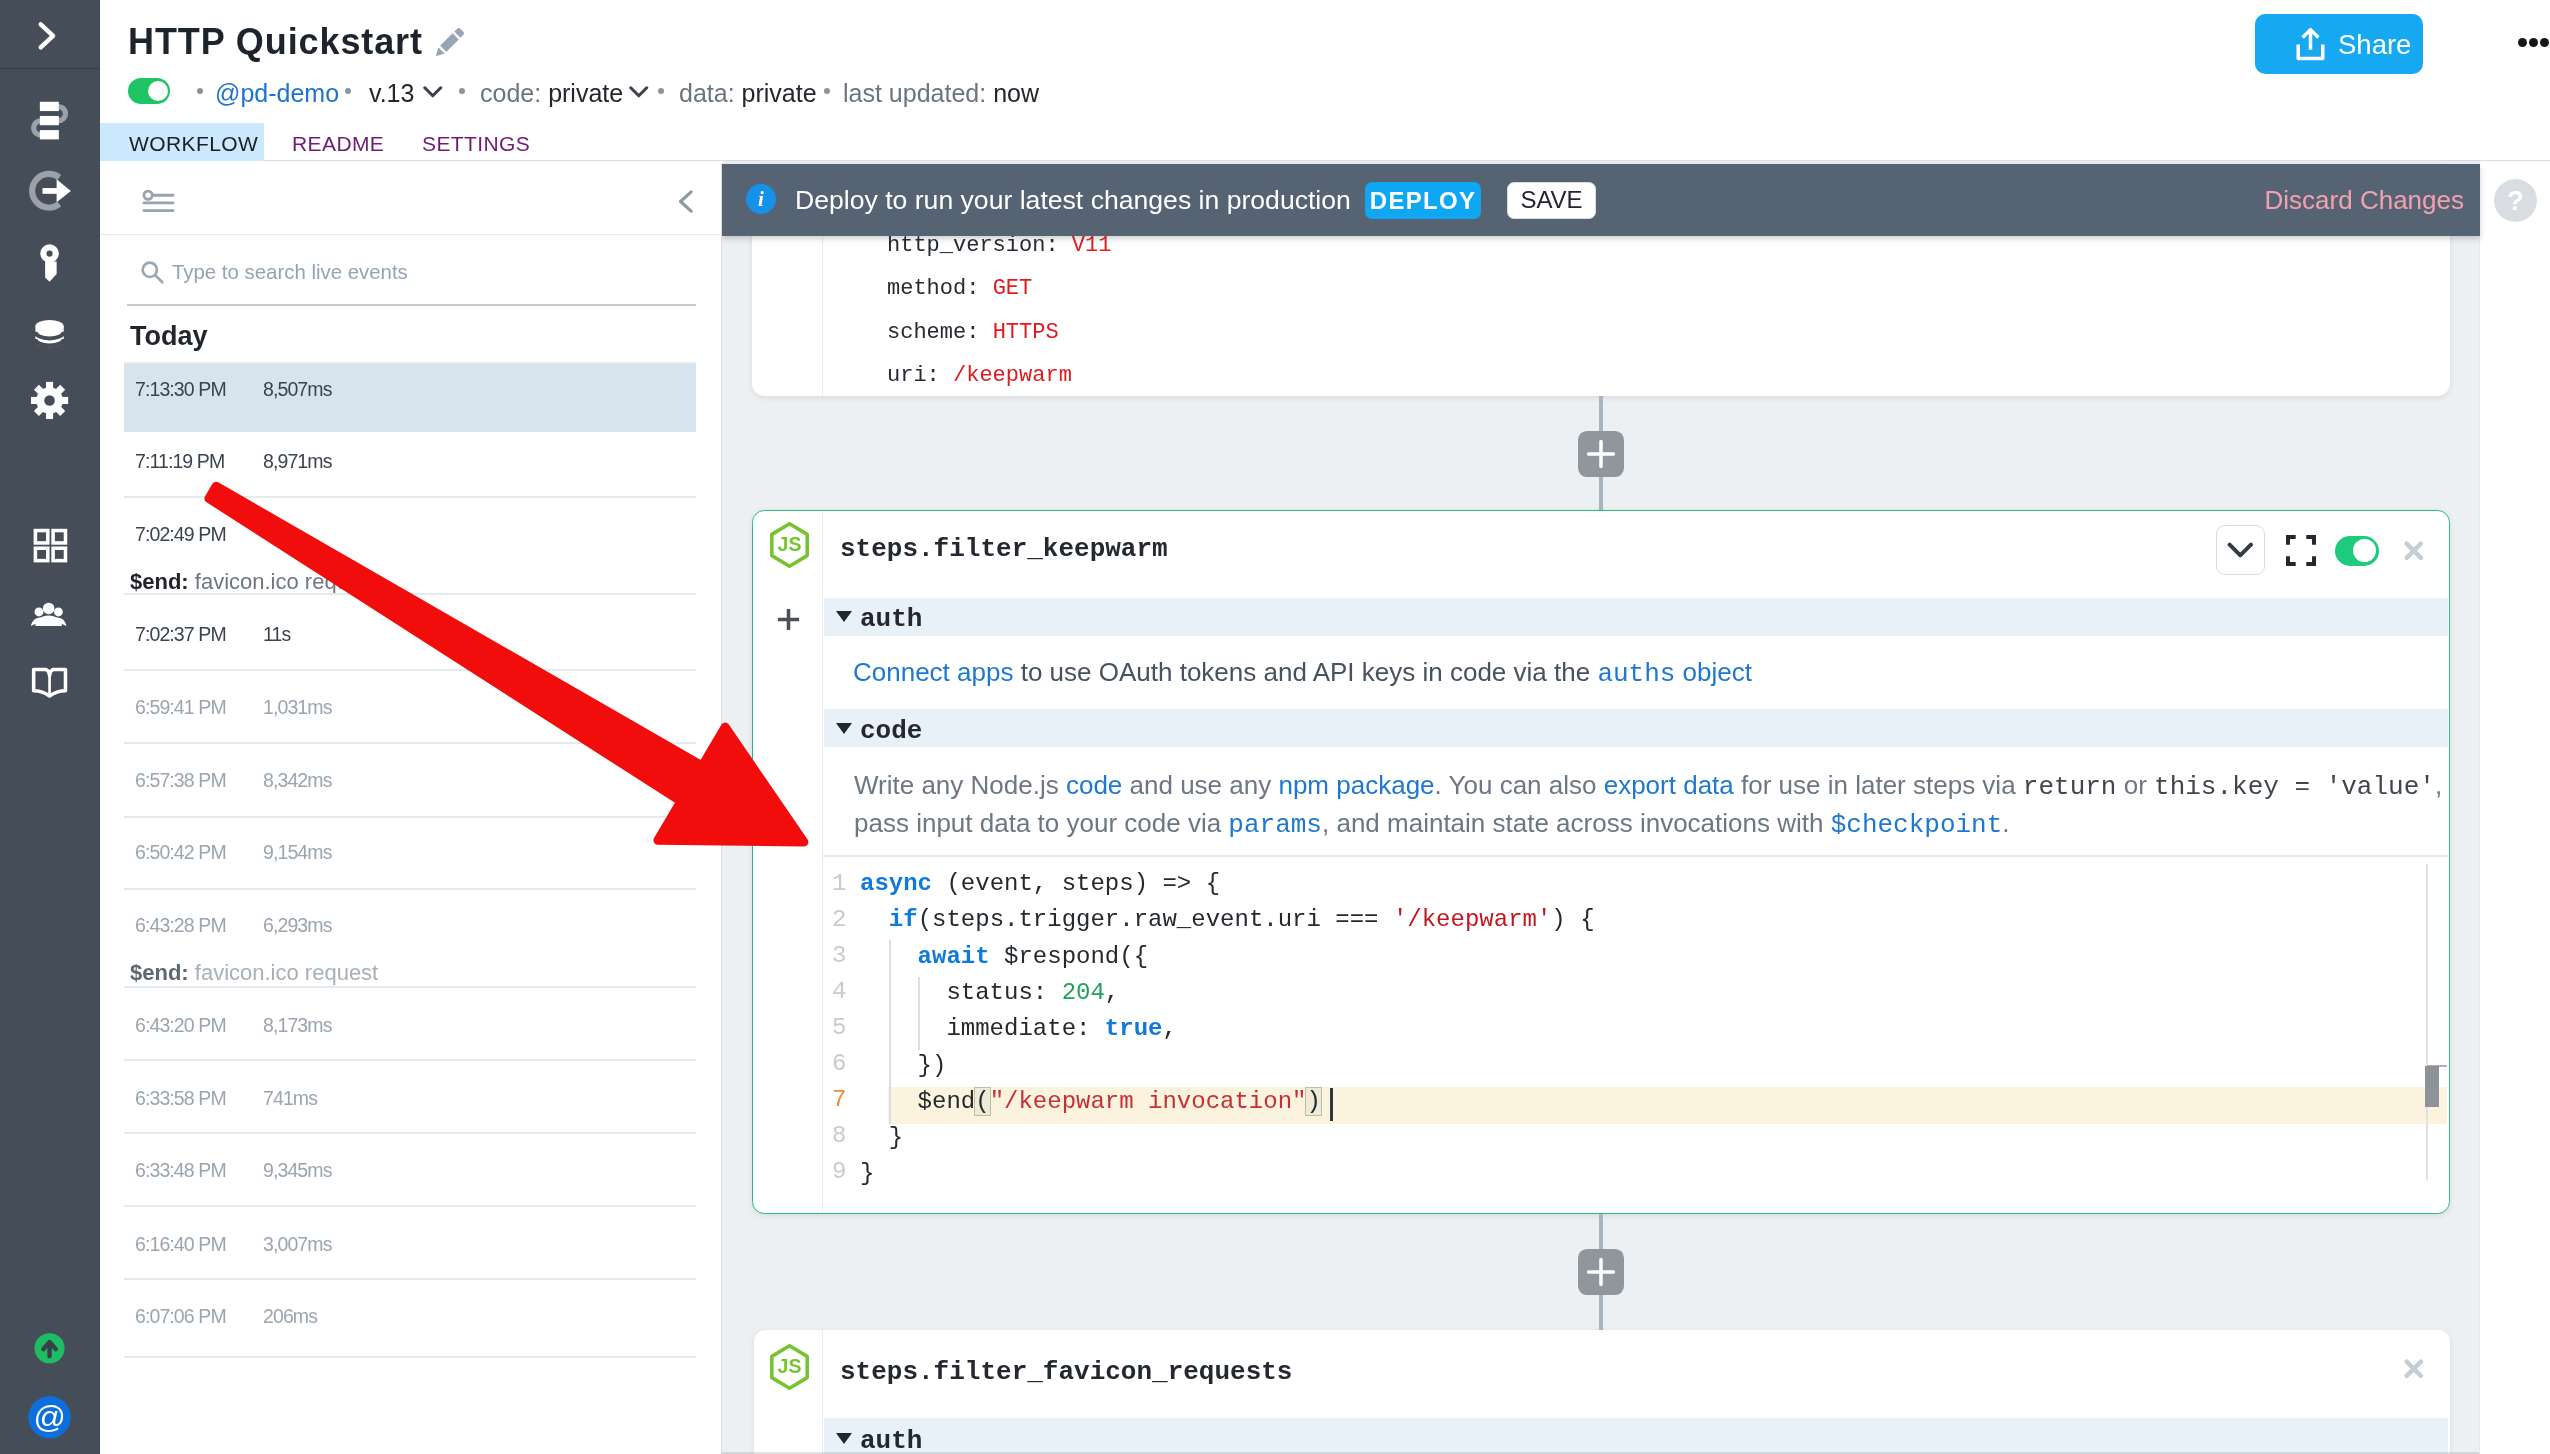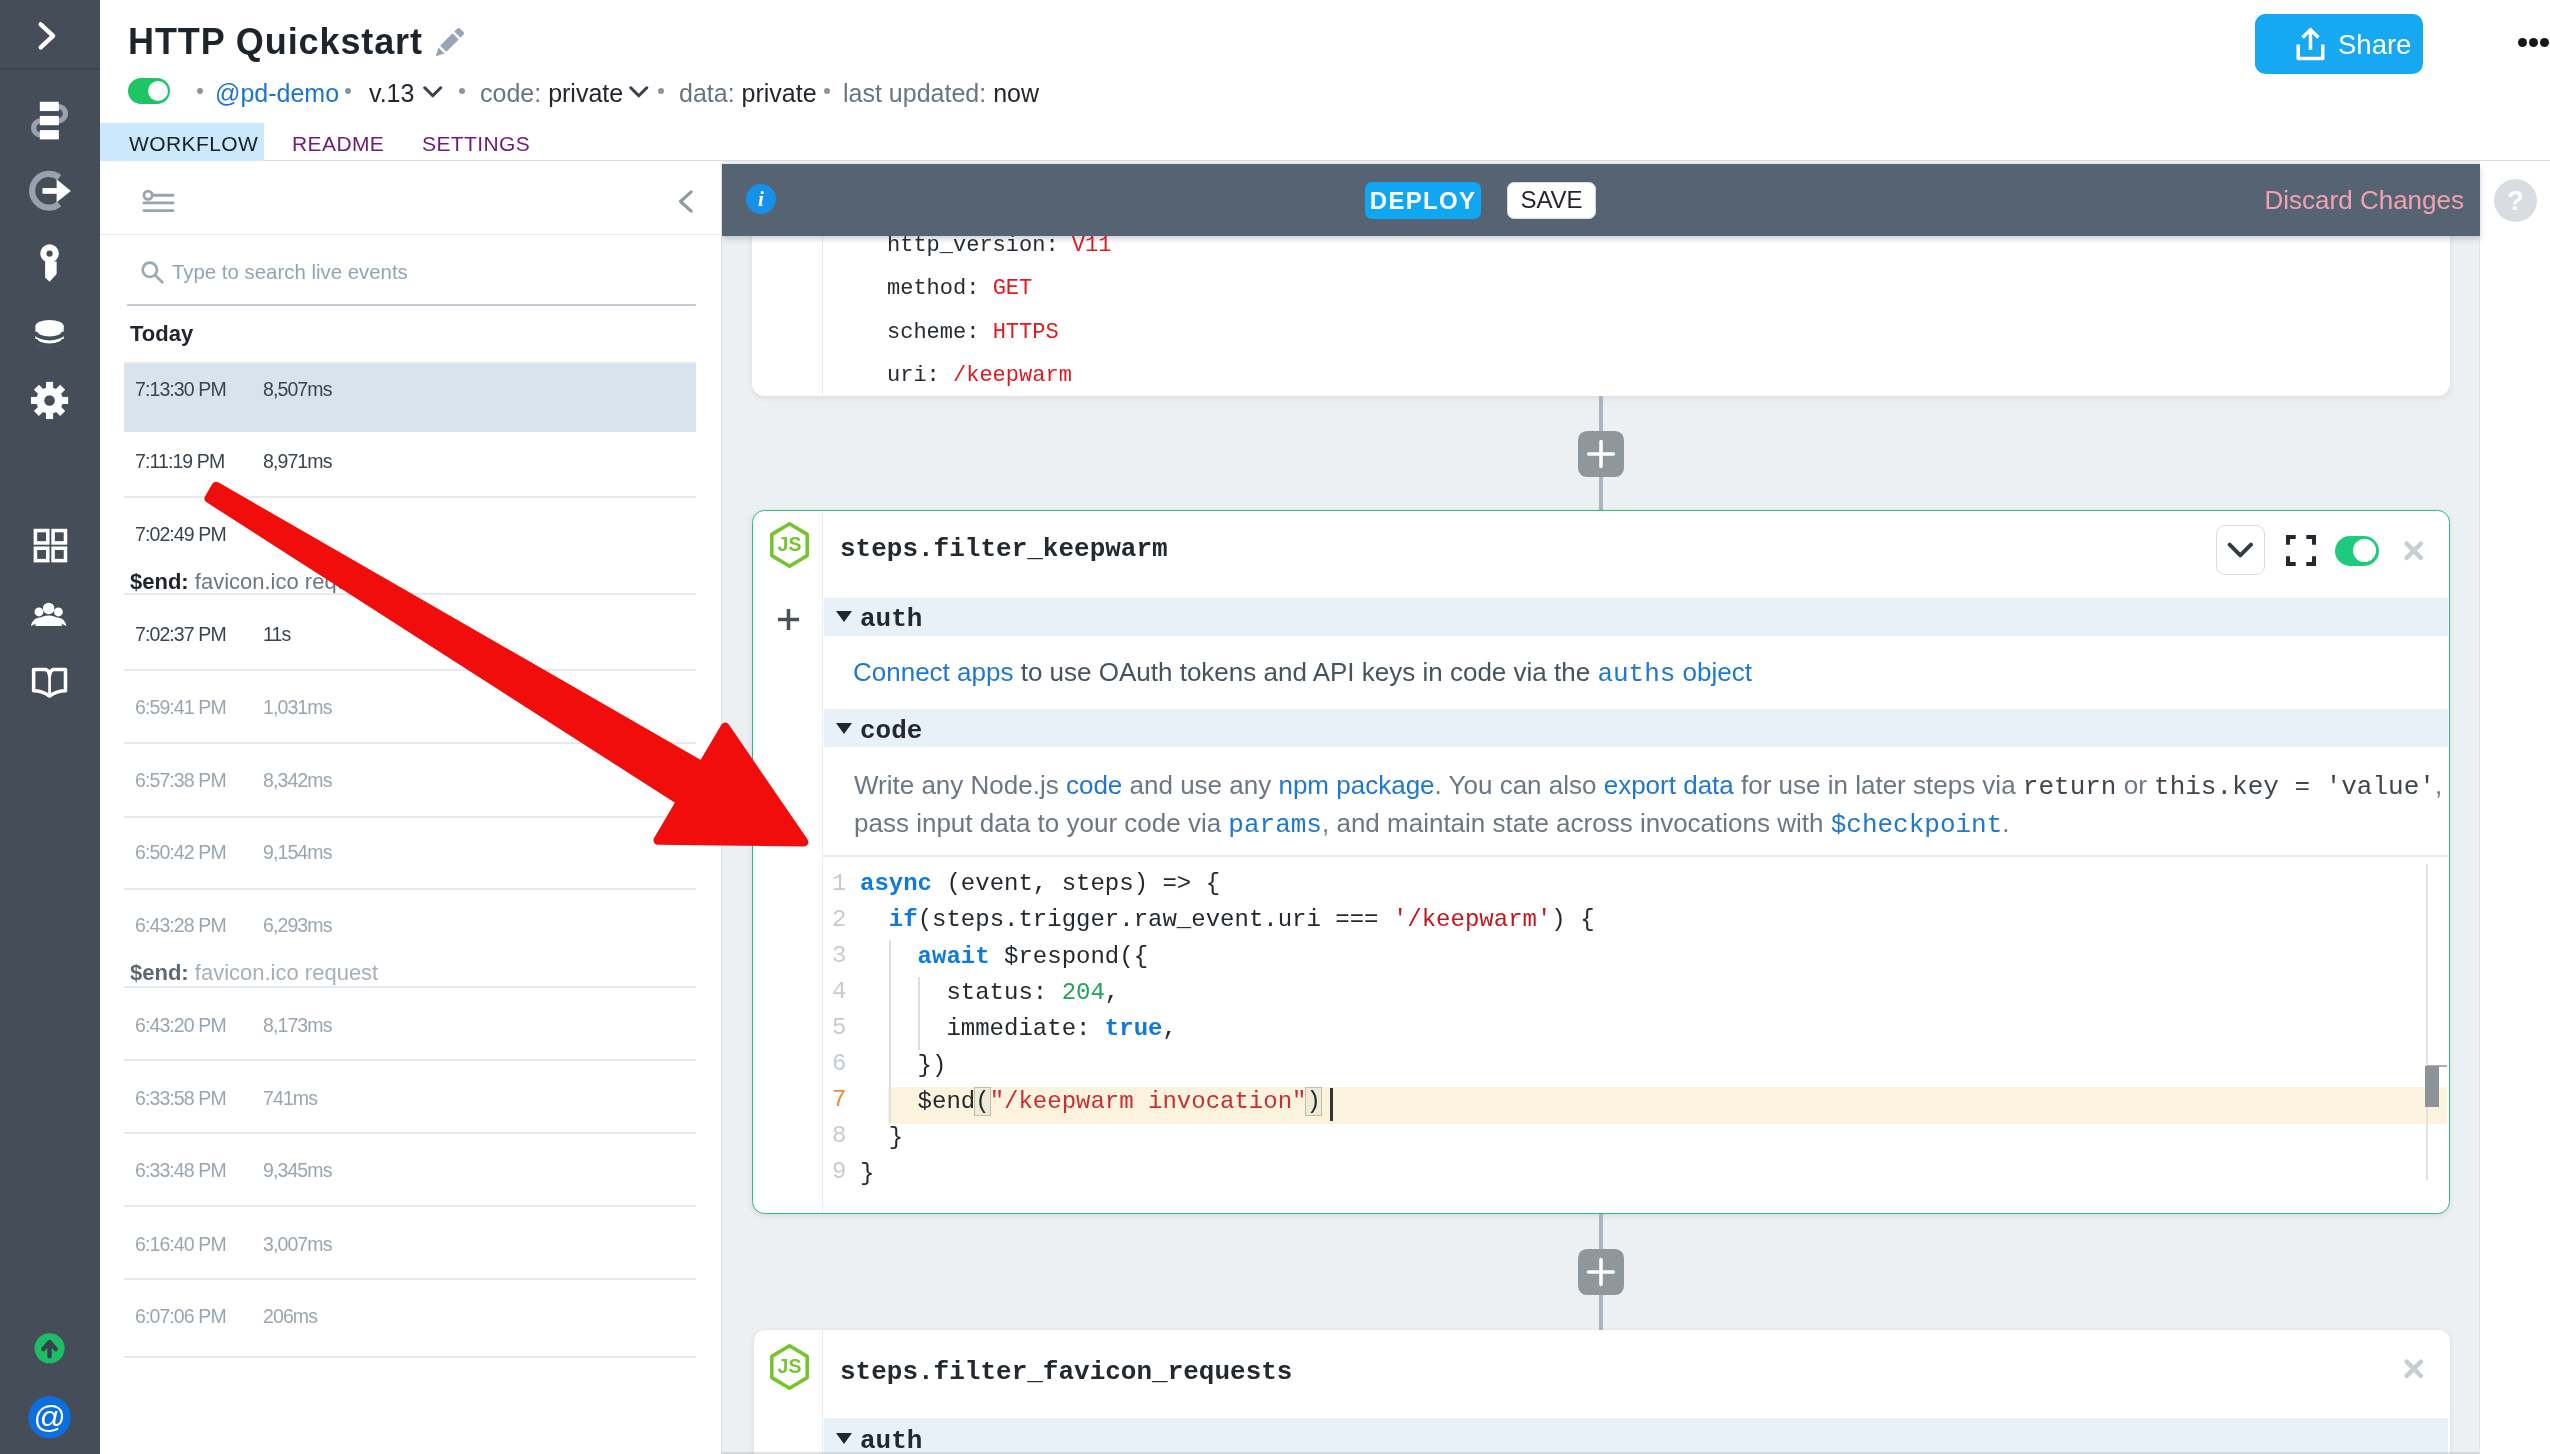--- a/index.html
+++ b/index.html
@@ -23,21 +23,21 @@
   
   .tabbar { left:100px; top:123px; width:2450px; height:38px; background:#fff; border-bottom:1.8px solid #D9DDE2; }
   .tab { top:132px; font-size:21px; color:#701a75; letter-spacing:0.4px; }
   .tab-active-bg { left:100px; top:123px; width:164px; height:38px; background:#CCE8FC; }
 
   
   .lpanel { left:100px; top:163px; width:622px; height:1291px; background:#fff; border-right:1.8px solid #DADEE2; }
   .lp-head { left:100px; top:163px; width:620px; height:72px; border-bottom:1.8px solid #E7EAED; background:#fff; }
   .search-ph { left:172px; top:261px; font-size:20.4px; color:#93A3B5; }
   .search-line { left:127px; top:304px; width:569px; height:1.8px; background:#C3CAD1; }
-  .today { left:130px; top:321px; font-size:22px; font-weight:bold; color:#21262C; }
+  .today { left:130px; top:321px; font-size:27px; font-weight:bold; color:#21262C; }
   .ev-div { left:124px; width:572px; height:1.8px; background:#E7EAEC; }
   .ev-t { left:135px; font-size:19.5px; letter-spacing:-0.9px; }
   .ev-d { left:263px; font-size:19.5px; letter-spacing:-0.9px; }
   .dark { color:#3A444E; }
   .lite { color:#9AA5AF; }
   .delbtn { left:128px; top:1396px; width:564px; height:47px; background:#FBFCFD; border:1.8px solid #D3D8DD;
     border-radius:7px; text-align:center; line-height:44px; font-size:21px; color:#333B44; letter-spacing:0.9px; }
 
   
   .canvas { left:722px; top:161px; width:1758px; height:1293px; background:#EDF0F2; }
@@ -166,20 +166,21 @@
   <svg class="abs" style="left:2404px; top:1359px;" width="19.5" height="19.5" viewBox="0 0 22 22">
     <path d="M3,3 L19,19 M19,3 L3,19" stroke="#C5CDD5" stroke-width="5" stroke-linecap="round"></path>
   </svg>
   <div class="abs band" style="top:1418px; width:1624px; height:36px;"></div>
   <div class="abs tri" style="left:836px; top:1433px;"></div>
   <div class="abs bandlabel" style="left:860px; top:1423px; line-height:36px;">auth</div>
 
   <div class="abs banner"></div>
   <div class="abs" style="left:746px; top:184px; width:30px; height:30px; border-radius:50%; background:#1591E9;
        text-align:center; line-height:30px; font-size:21px; font-weight:bold; color:#fff; font-family:'Liberation Serif',serif; font-style:italic;">i</div>
+  <div class="abs banner-text">Deploy to run your latest changes in production</div>
   <div class="abs deploy">DEPLOY</div>
   <div class="abs save">SAVE</div>
   <div class="abs discard">Discard Changes</div>
   <div class="abs qm">?</div>
 
   <div class="abs" style="left:100px; top:1452px; width:2379px; height:1.8px; background:rgba(150,160,170,0.30);"></div>
 
   <div class="abs sidebar"></div>
   <svg class="abs" style="left:0; top:0;" width="100" height="1454" viewBox="0 0 113 1642">
 

